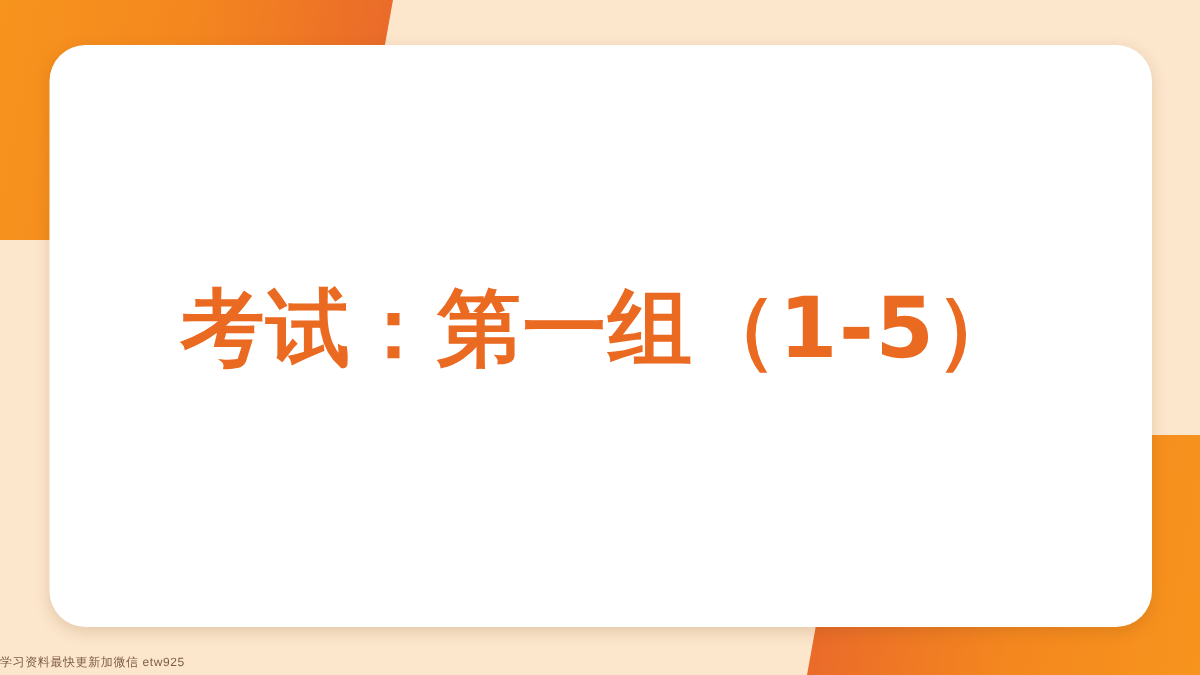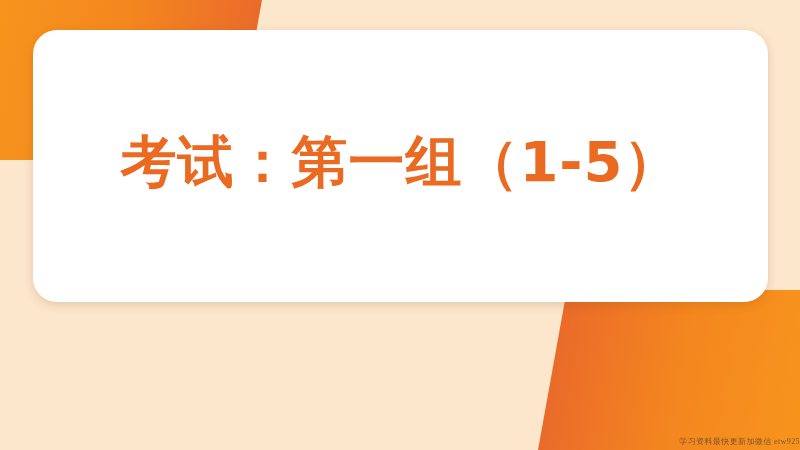--- a/index.html
+++ b/index.html
@@ -61,21 +61,21 @@
     height: 152px;
     background: linear-gradient(0deg, #F7941D 0%, #F5891E 70%, #F28A1F 100%);
   }
 
   
   .card {
     position: absolute;
     left: 33px;
     top: 30px;
     width: 735px;
-    height: 272px;
+    height: 388px;
     background: #ffffff;
     border-radius: 24px;
     box-shadow: 0 3px 10px rgba(120, 70, 20, 0.18);
     display: flex;
     align-items: center;
     justify-content: center;
   }
 
   .title {
     color: #EA6A22;
@@ -89,24 +89,24 @@
     padding: 0 0 8px 0;
     user-select: none;
   }
 
   
   .watermark {
     position: absolute;
     left: 0;
     right: 0;
     bottom: 3px;
-    text-align: right;
+    text-align: left;
     color: #6b4a33;
     font-size: 8px;
-    font-family: Liberation Serif, serif;
+    font-family: Liberation Sans, sans-serif;
     letter-spacing: 0.4px;
     opacity: 0.88;
     white-space: nowrap;
   }
 </style>
 </head>
 <body>
 
 <div id="slide">
 

